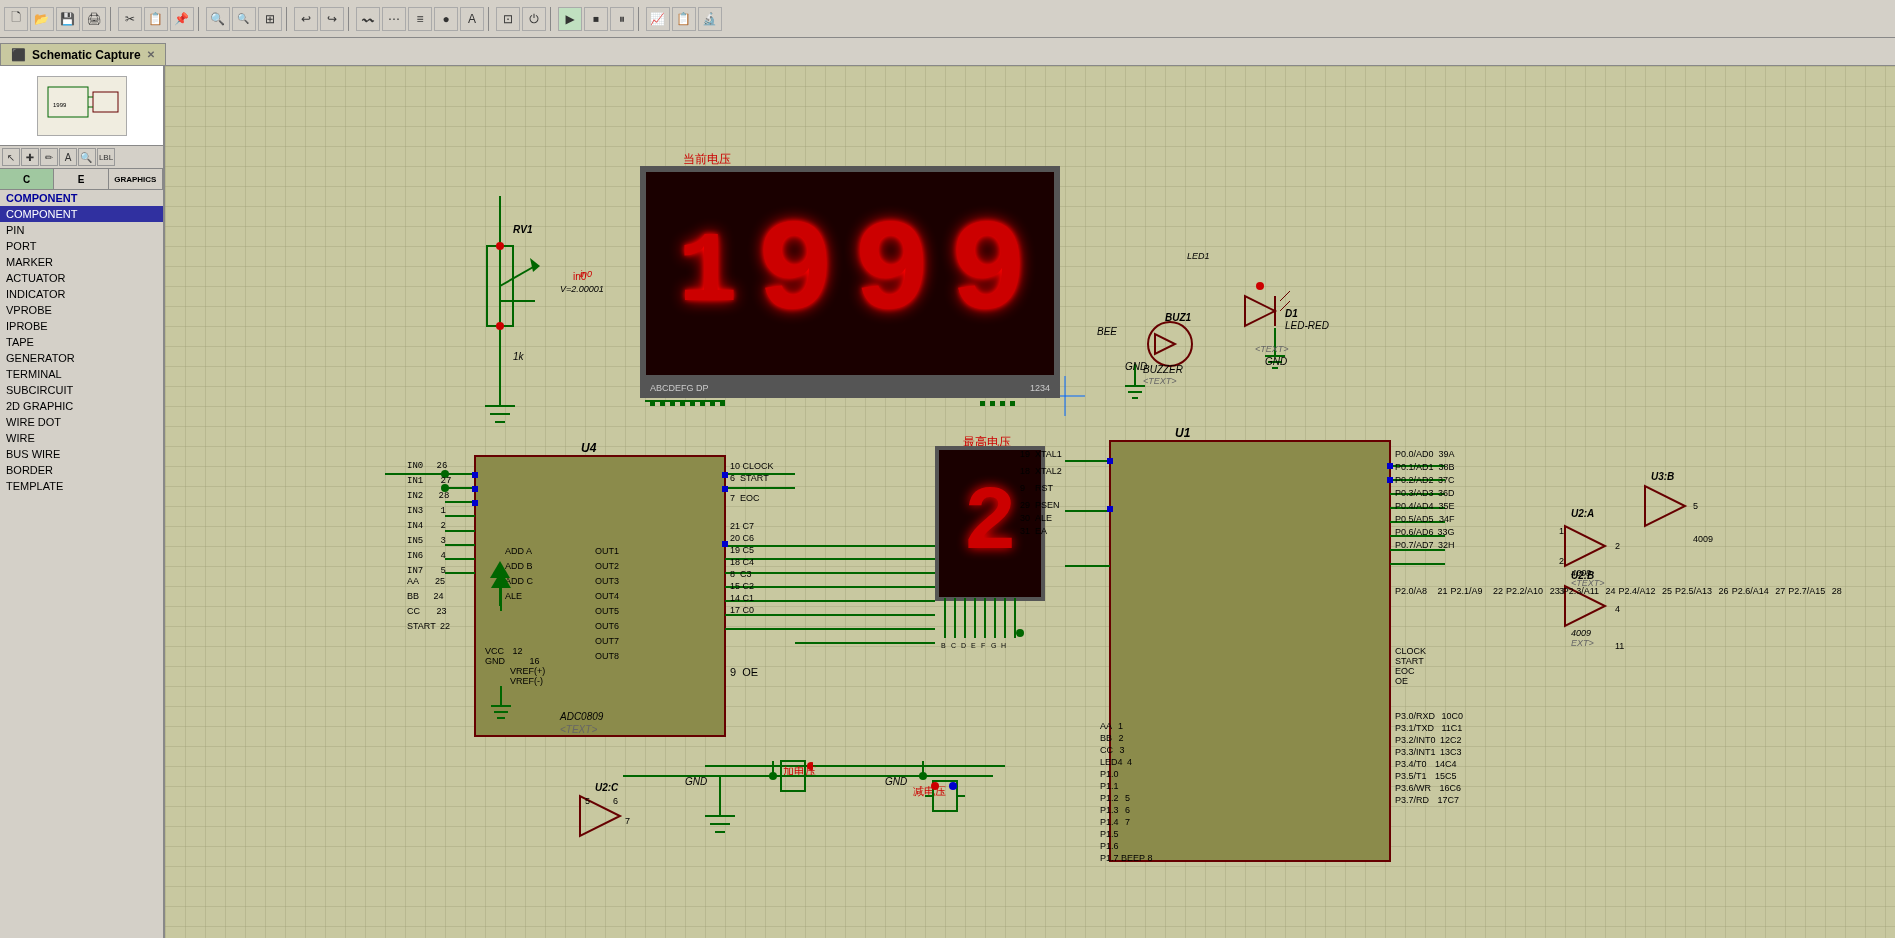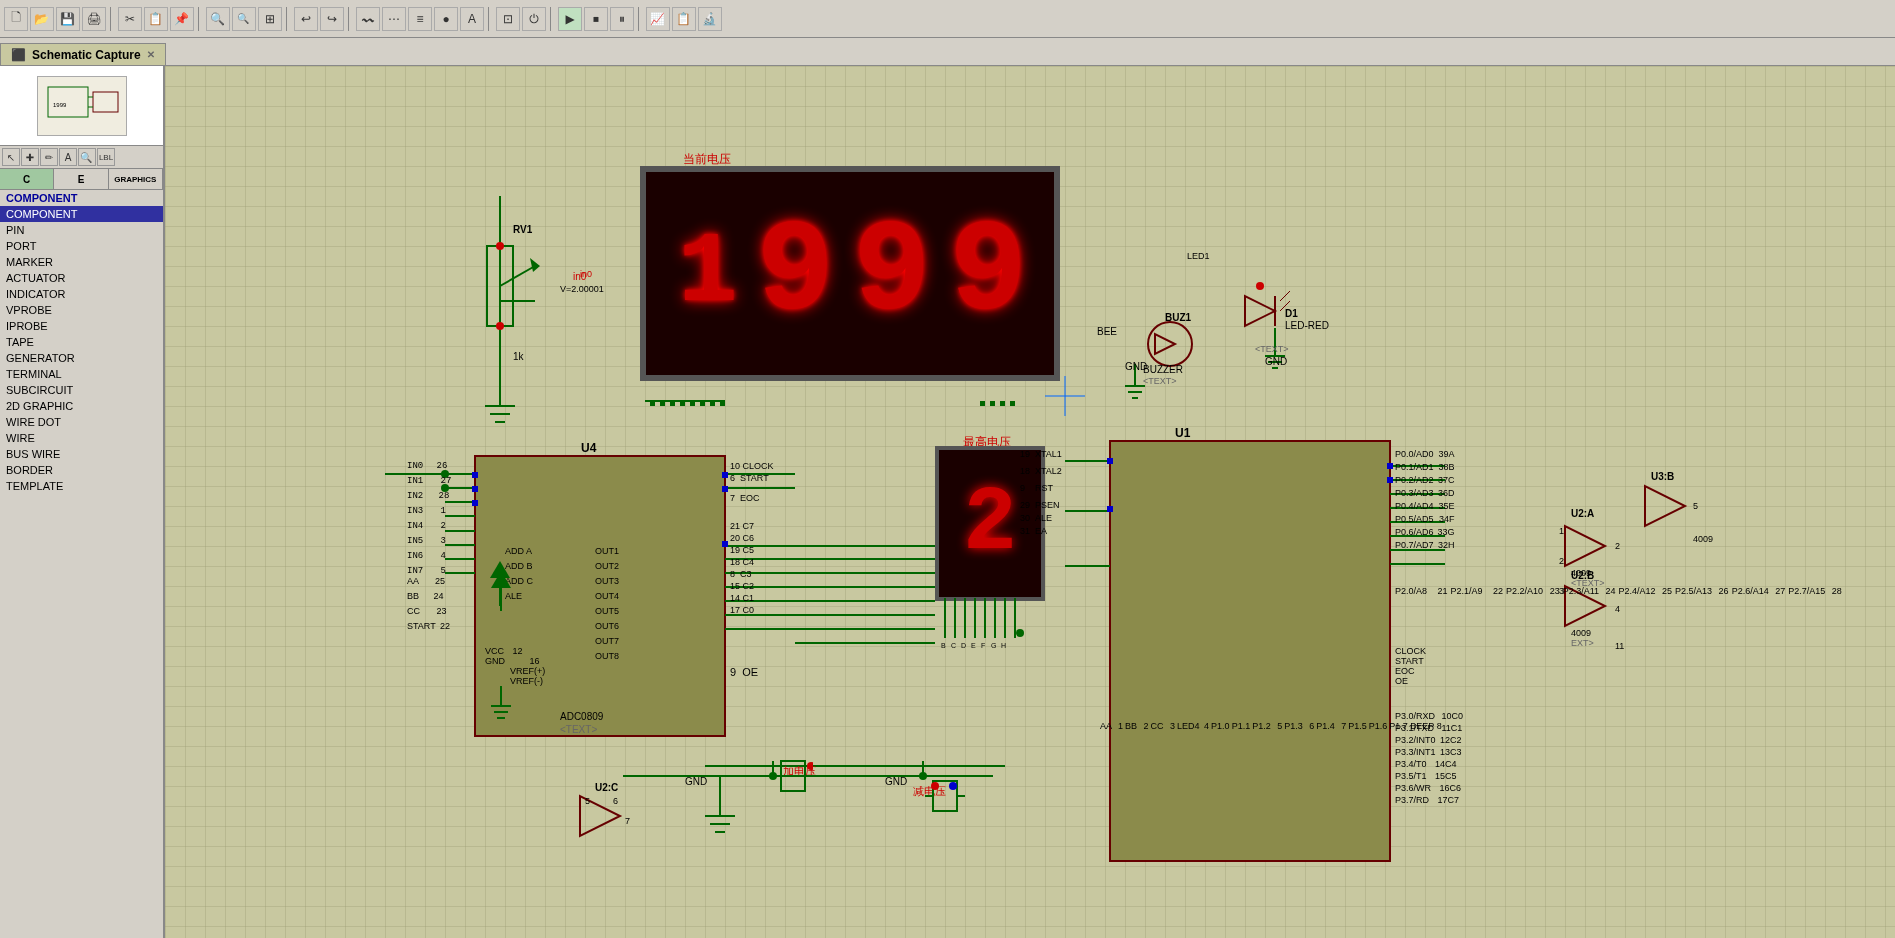--- a/index.html
+++ b/index.html
@@ -148,20 +148,21 @@
       position: absolute;
       font-size: 10px;
       color: #cc0000;
       font-family: Arial, sans-serif;
     }
     .sch-text-dark {
       position: absolute;
       font-size: 10px;
       color: #000;
       font-family: Arial, sans-serif;
+      font-style: italic;
     }
     .sch-text-red {
       position: absolute;
       font-size: 10px;
       color: #cc0000;
     }
 
     
     #seg-display-large {
       position: absolute;
@@ -452,20 +453,24 @@
     <div class="sch-label" style="left:618px; top:698px; font-size:11px; color:#cc0000">加电压</div>
     <div class="sch-label" style="left:748px; top:718px; font-size:11px; color:#cc0000">减电压</div>
 
     <div id="seg-display-large">
       <span class="seg-digit-large" style="font-size:100px;">1</span>
       <span class="seg-digit-large">9</span>
       <span class="seg-digit-large">9</span>
       <span class="seg-digit-large">9</span>
     </div>
 
+    <div id="seg-display-bottom">
+      <span>ABCDEFG DP</span>
+      <span>1234</span>
+    </div>
 
     <div id="seg-display-small">
       <span class="seg-digit-small">2</span>
     </div>
 
     <div class="sch-text-dark" style="left:348px; top:158px; font-weight:bold">RV1</div>
     <div class="sch-text-red" style="left:408px; top:205px; font-size:10px; color:#cc0000">in0</div>
     <div class="sch-text-dark" style="left:395px; top:218px; font-size:9px">V=2.00001</div>
     <div class="sch-text-dark" style="left:348px; top:285px; font-size:10px">1k</div>
 
@@ -601,21 +606,21 @@
       <div>P3.0/RXD <span style="margin-left:4px">10C0</span></div>
       <div>P3.1/TXD <span style="margin-left:5px">11C1</span></div>
       <div>P3.2/INT0 <span style="margin-left:2px">12C2</span></div>
       <div>P3.3/INT1 <span style="margin-left:2px">13C3</span></div>
       <div>P3.4/T0 <span style="margin-left:6px">14C4</span></div>
       <div>P3.5/T1 <span style="margin-left:6px">15C5</span></div>
       <div>P3.6/WR <span style="margin-left:6px">16C6</span></div>
       <div>P3.7/RD <span style="margin-left:6px">17C7</span></div>
     </div>
 
-    <div style="position:absolute; left:935px; top:655px; font-size:9px; color:#000; display:flex; flex-direction:row; gap:2px;">
+    <div style="position:absolute; left:935px; top:655px; font-size:9px; color:#000; display:flex; flex-direction:column; gap:2px;">
       <div>AA <span style="margin-left:4px">1</span></div>
       <div>BB <span style="margin-left:4px">2</span></div>
       <div>CC <span style="margin-left:4px">3</span></div>
       <div>LED4 <span style="margin-left:2px">4</span></div>
       <div>P1.0</div>
       <div>P1.1</div>
       <div>P1.2 <span style="margin-left:4px">5</span></div>
       <div>P1.3 <span style="margin-left:4px">6</span></div>
       <div>P1.4 <span style="margin-left:4px">7</span></div>
       <div>P1.5</div>

